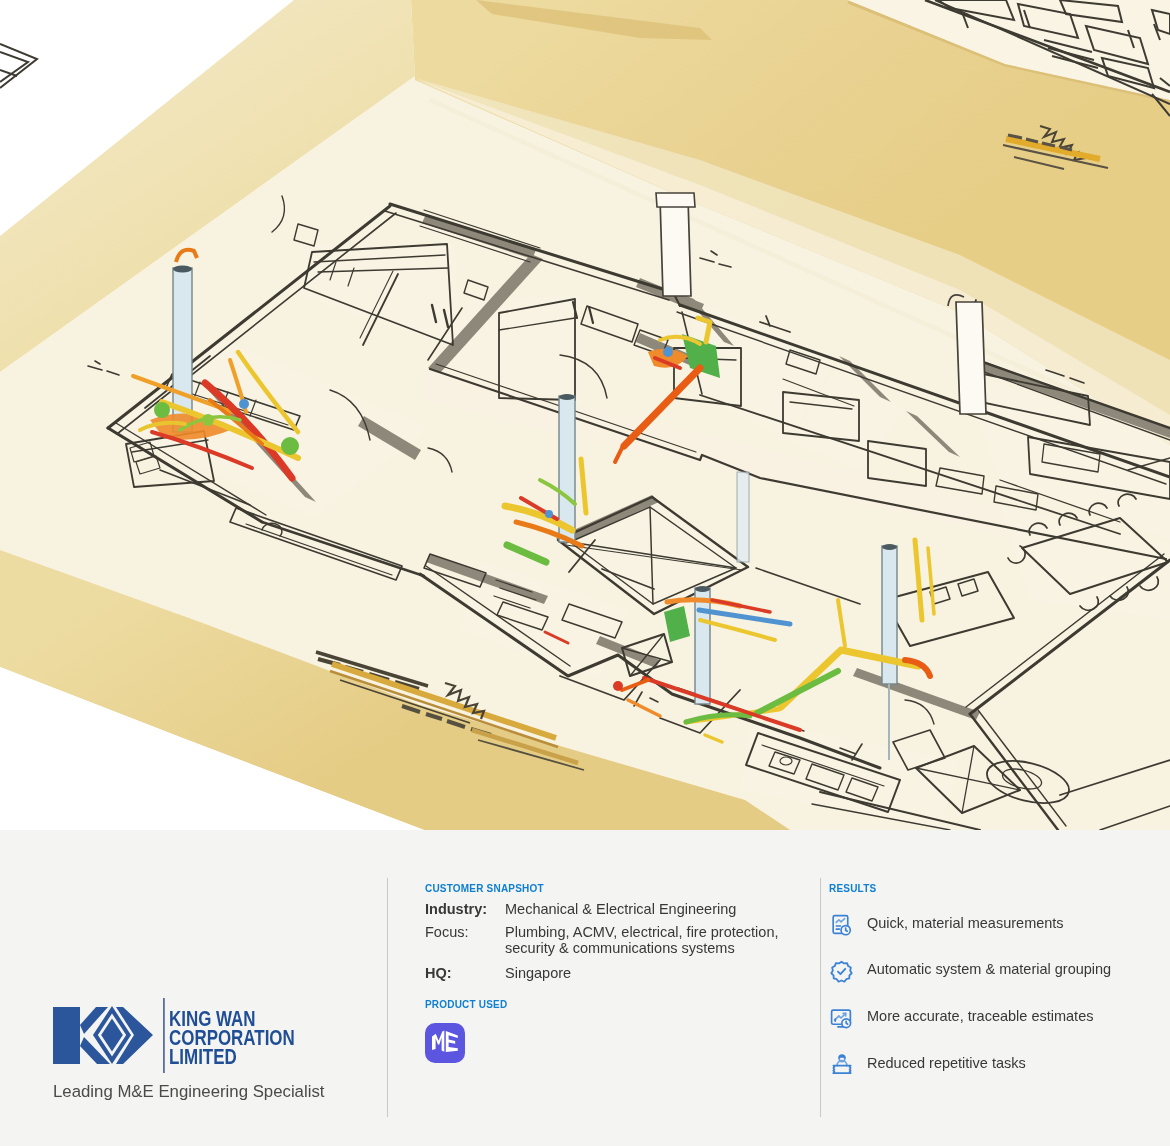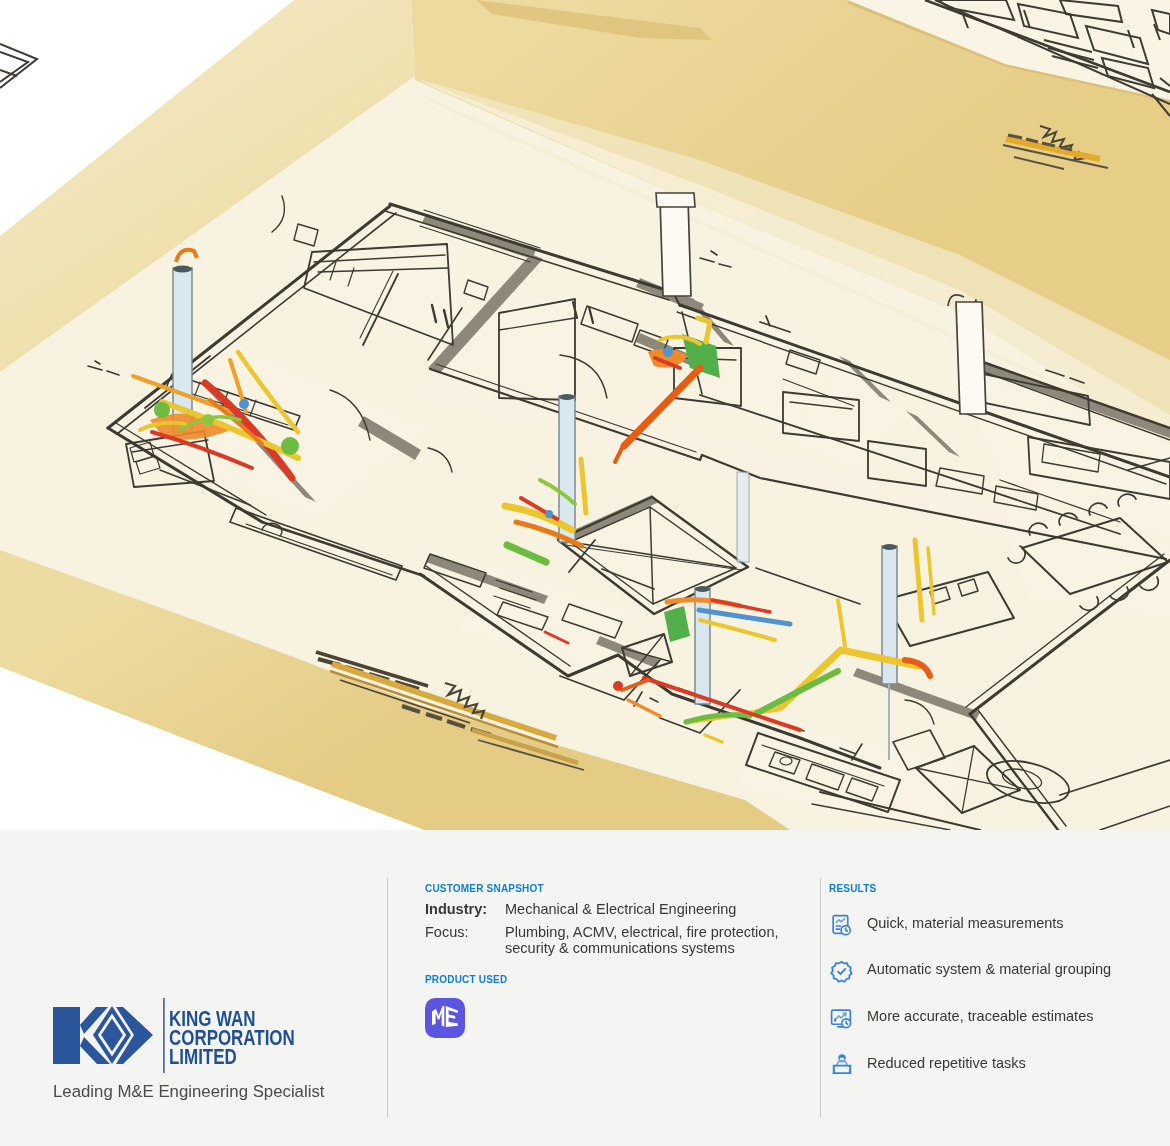--- a/index.html
+++ b/index.html
@@ -447,20 +447,24 @@
     <table style="border-collapse:collapse;margin-top:4px" class="body-txt">
       <tbody>
           <tr>
             <td style="font-weight:bold;padding:3px 0;vertical-align:top;width:80px">Industry:</td>
             <td style="padding:3px 0;width:290px">Mechanical &amp; Electrical Engineering</td>
           </tr>
       <tr>
             <td style="font-weight:normal;padding:4.2px 0;vertical-align:top">Focus:</td>
             <td style="padding:4.2px 0">Plumbing, ACMV, electrical, fire protection, security &amp; communications systems</td>
           </tr>
+      <tr>
+            <td style="font-weight:bold;padding:4.2px 0;vertical-align:top">HQ:</td>
+            <td style="padding:4.2px 0">Singapore</td>
+          </tr>
     </tbody>
       </table>
     <div class="h-blue" style="margin-top:14px">PRODUCT USED</div>
     
     <svg width="40" height="40" viewBox="0 0 40 40" style="margin-top:13px">
       <rect x="0" y="0" width="40" height="40" rx="10" fill="#5b55e0"></rect>
       <path d="M7,27 L7,13.5 L10.8,10.8 L13.6,17.8 L17.3,8.6 L19.3,7.6 L19.3,28.7 L16.6,27.6 L16.6,14.5 L14.2,21.7 L12.9,21.4 L10.6,15.3 L10.6,26 Z" fill="#fff"></path>
       <path d="M20.8,7.9 L32.8,12.5 L32.8,15 L23.6,12.2 L23.6,16.4 L30.2,18.1 L30.2,20.7 L23.6,19.4 L23.6,24 L32.8,25.2 L32.8,27.8 L20.8,28.9 Z" fill="#fff"></path>
     </svg>
   </div>

